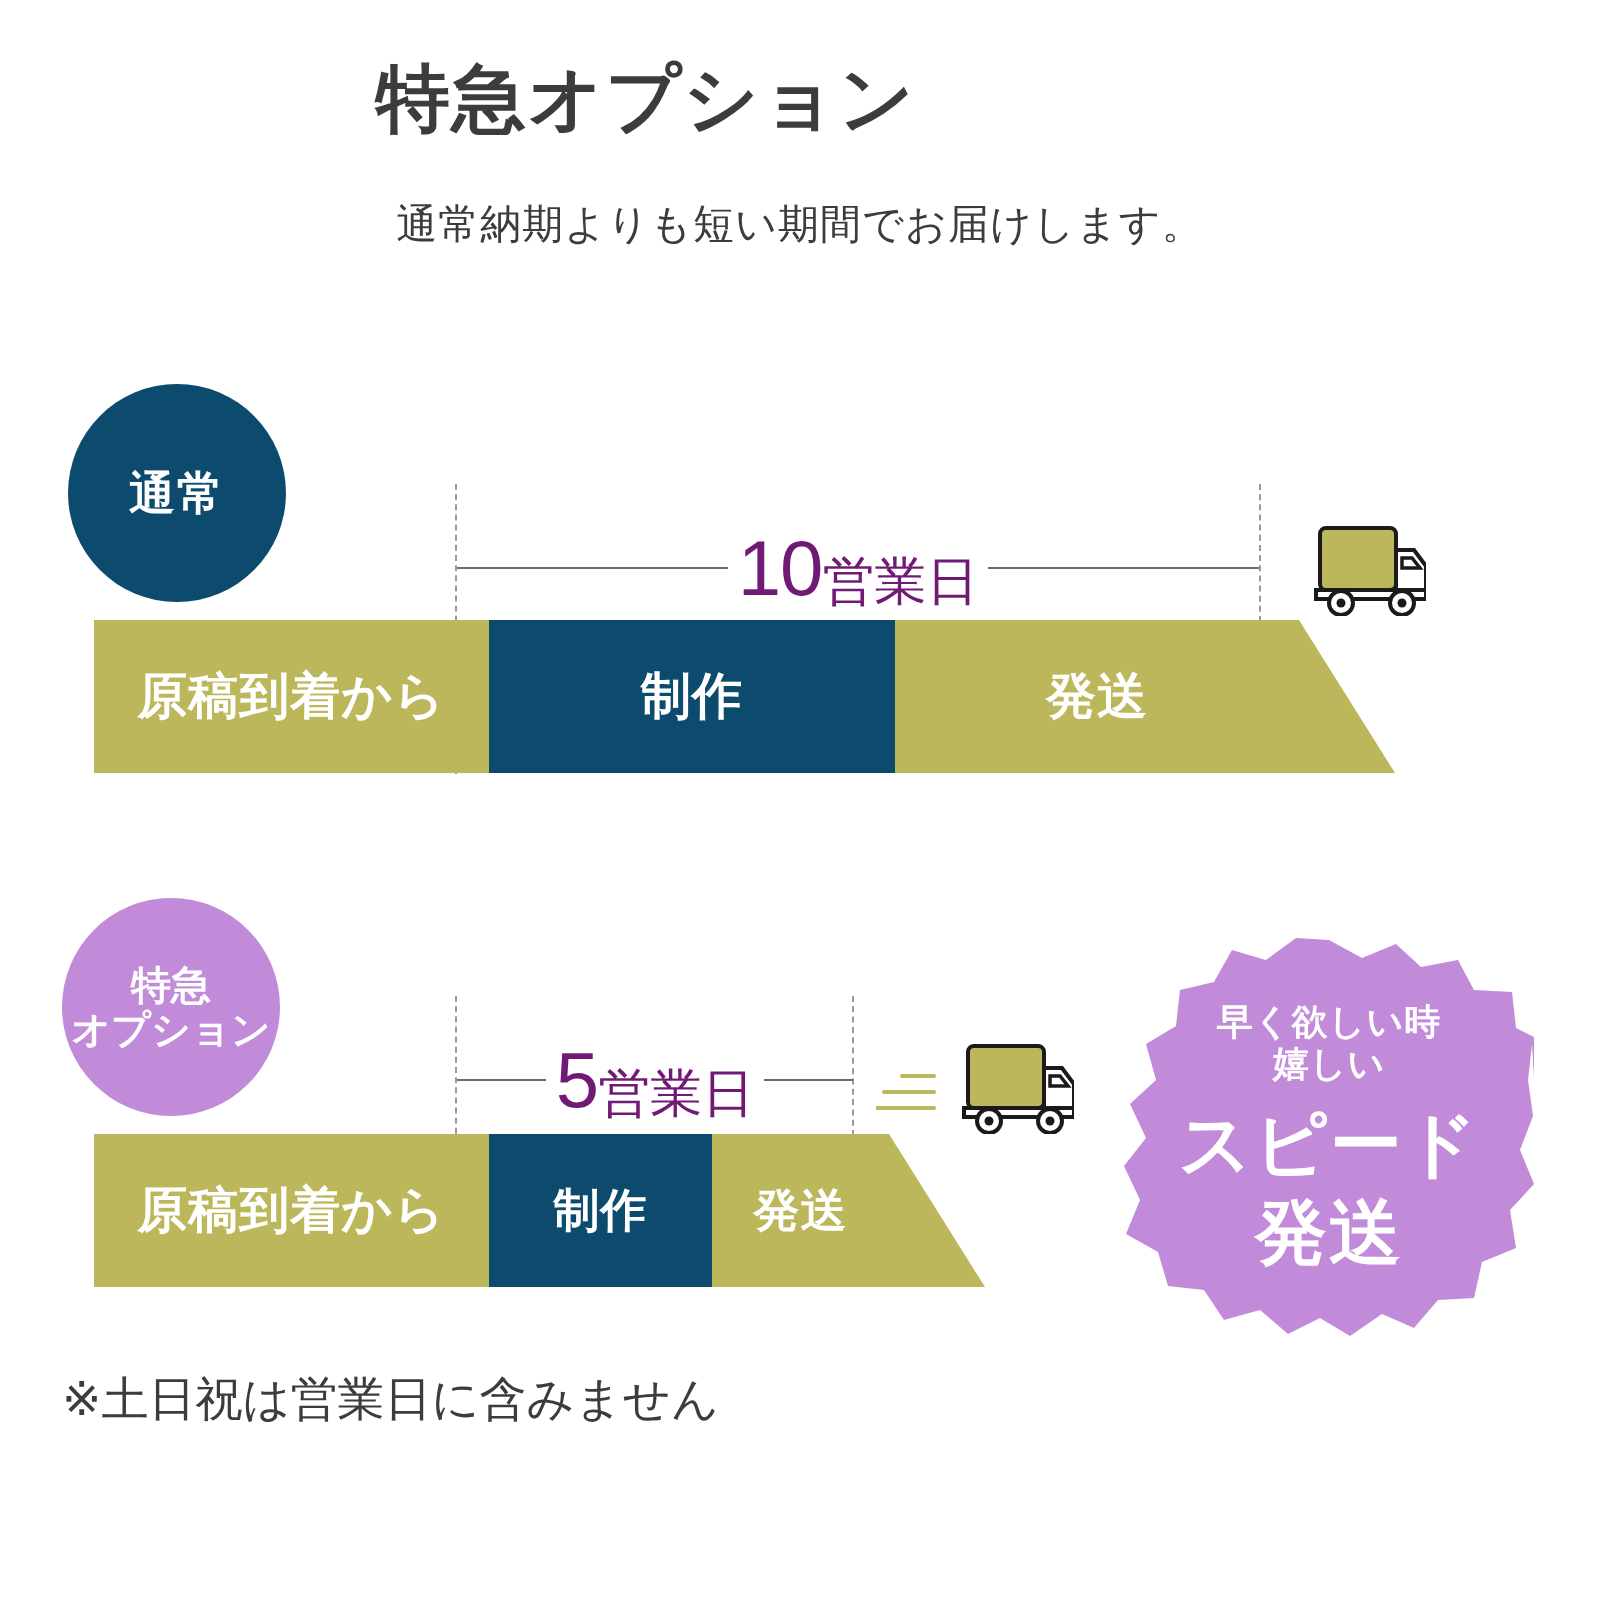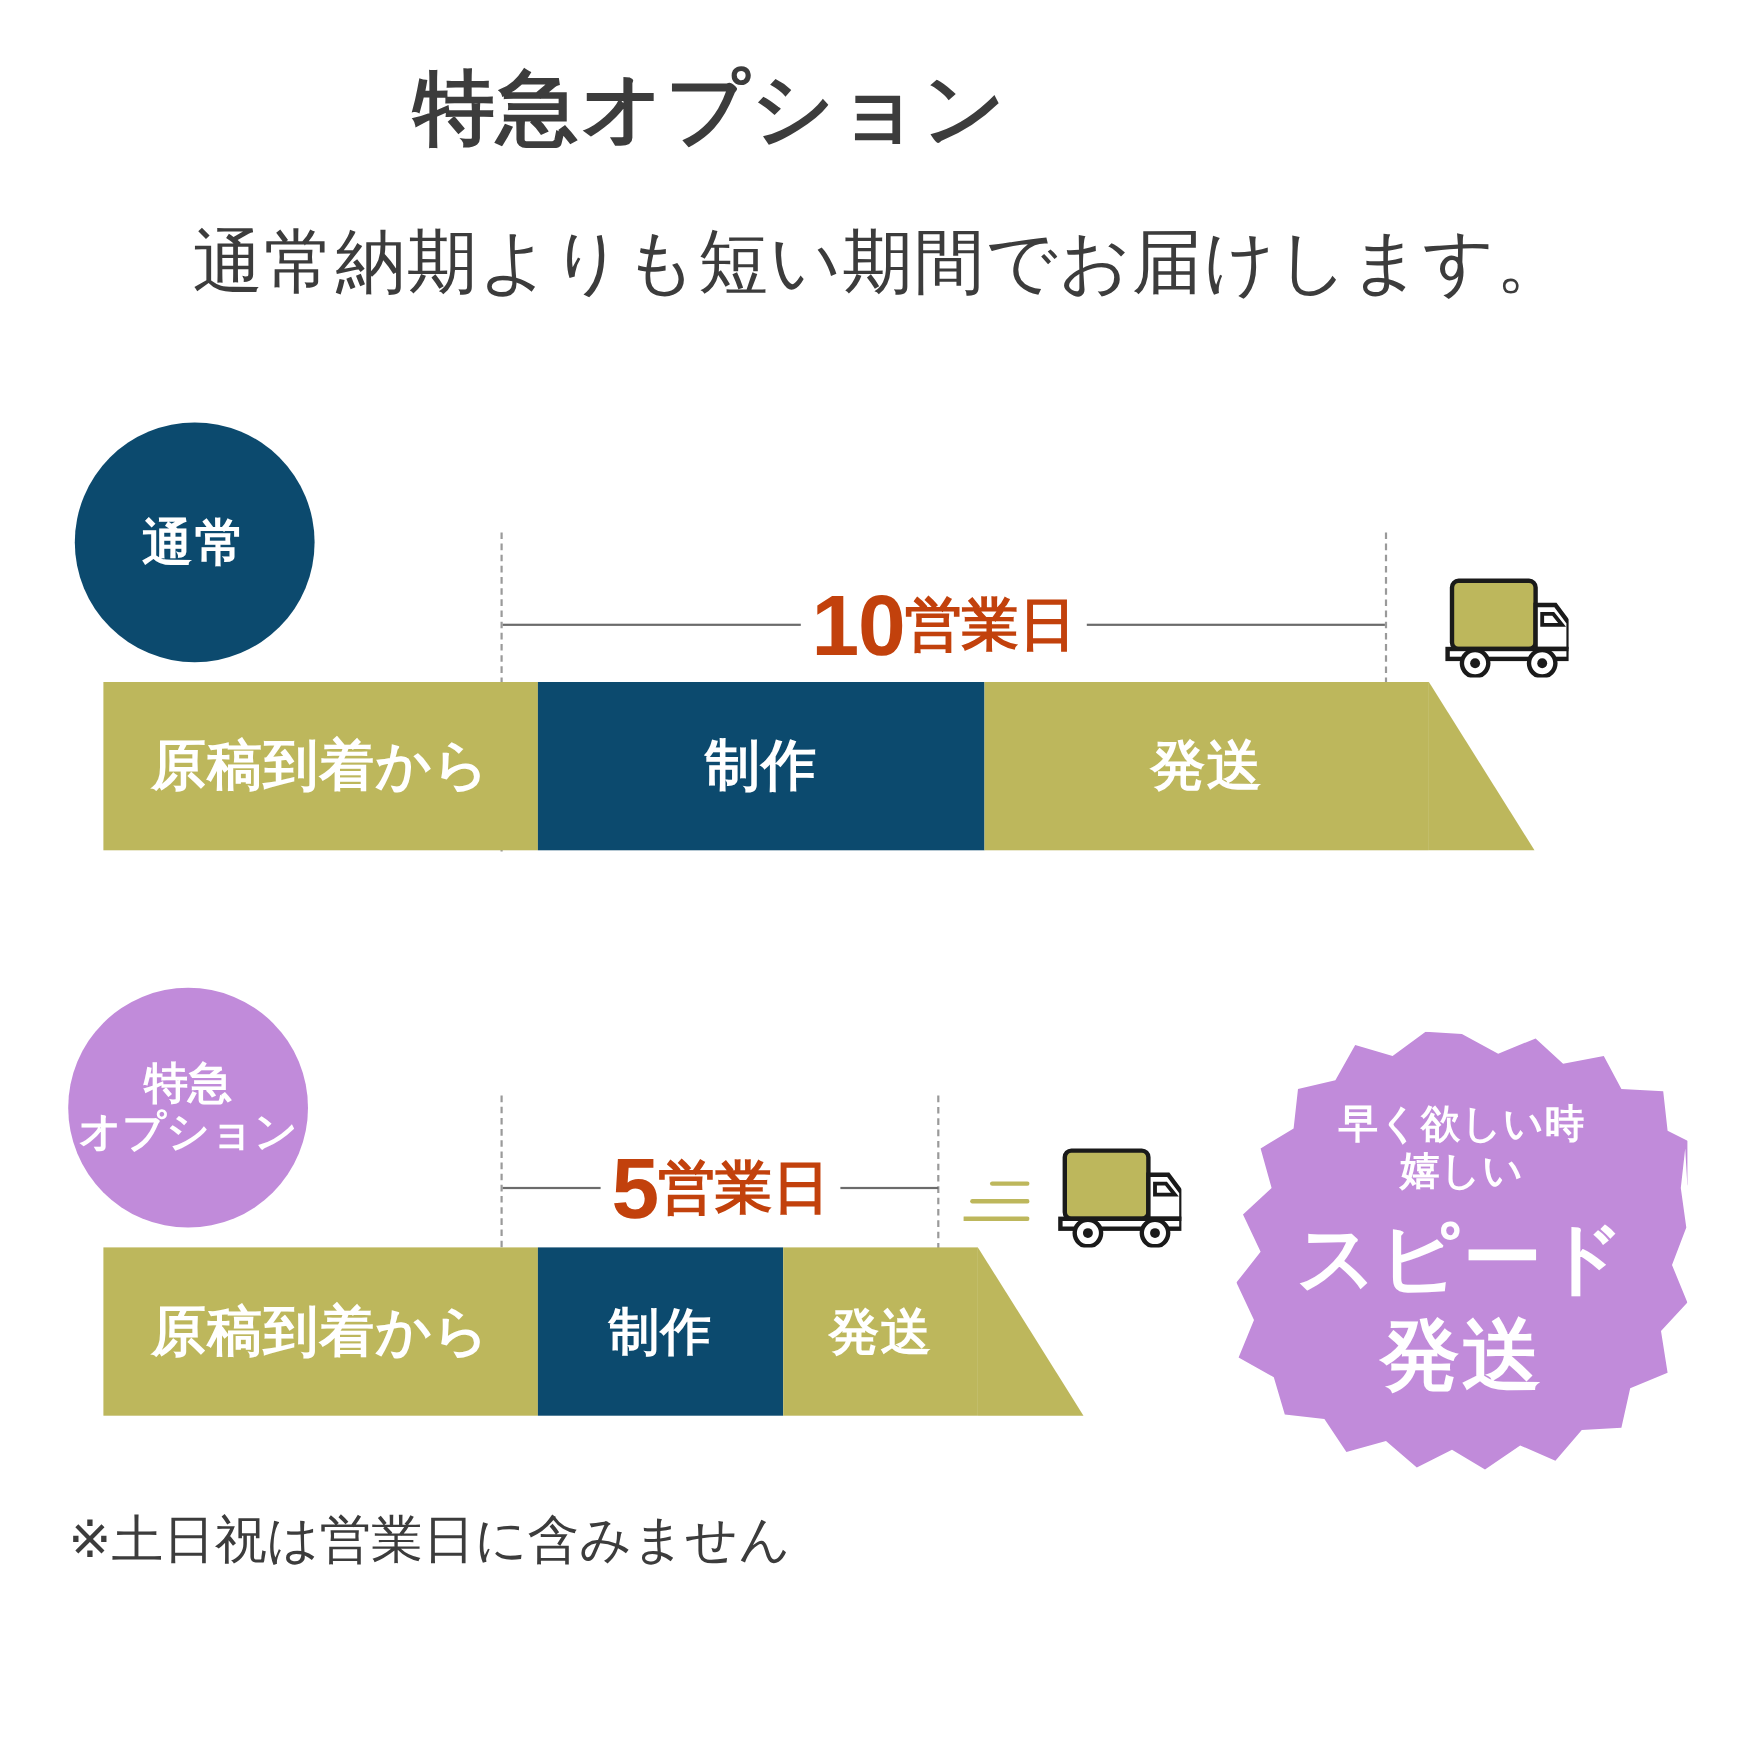--- a/index.html
+++ b/index.html
@@ -31,21 +31,21 @@
     letter-spacing: 2px;
     color: #3c3c3c;
     line-height: 1.1;
   }
   .subtitle {
     position: absolute;
     left: 0;
     top: 200px;
     width: 1600px;
     text-align: center;
-    font-size: 64px;
+    font-size: 41px;
     font-weight: 400;
     letter-spacing: 1px;
     color: #3c3c3c;
     line-height: 1.2;
   }
 
   
   .round-badge {
     position: absolute;
     border-radius: 50%;
@@ -94,24 +94,24 @@
   }
   .measure .rule {
     flex: 1 1 auto;
     height: 0;
     border-top: 2px solid #6b6b6b;
   }
   .measure .dur {
     flex: 0 0 auto;
     padding: 0 10px;
     white-space: nowrap;
-    color: #c2410c;
-    font-weight: 700;
-    display: flex;
-    align-items: center;
+    color: #701a75;
+    font-weight: 400;
+    display: flex;
+    align-items: flex-end;
   }
   .dur .num { font-size: 78px; line-height: 1; letter-spacing: -1px; }
   .dur .unit { font-size: 52px; line-height: 1; letter-spacing: 0px; }
 
   
   .bar {
     position: absolute;
     height: 153px;
     display: flex;
     align-items: stretch;

